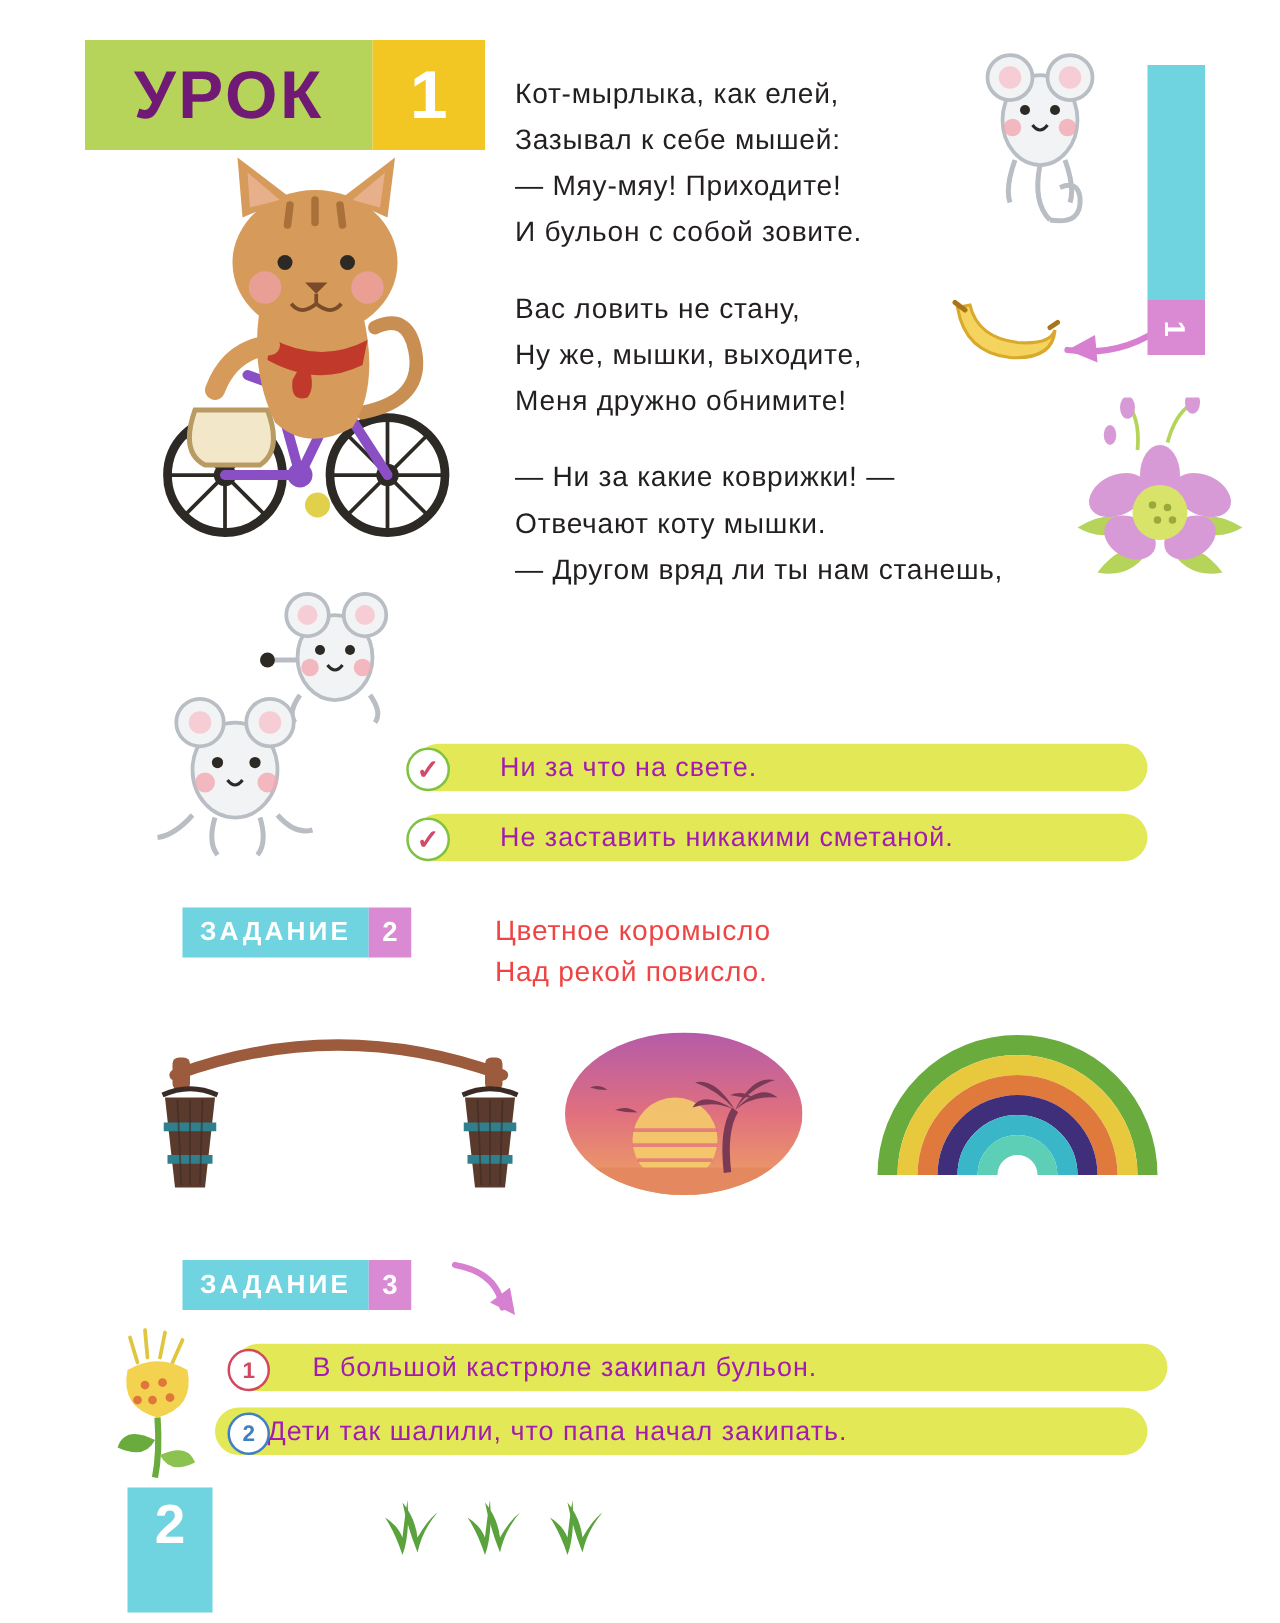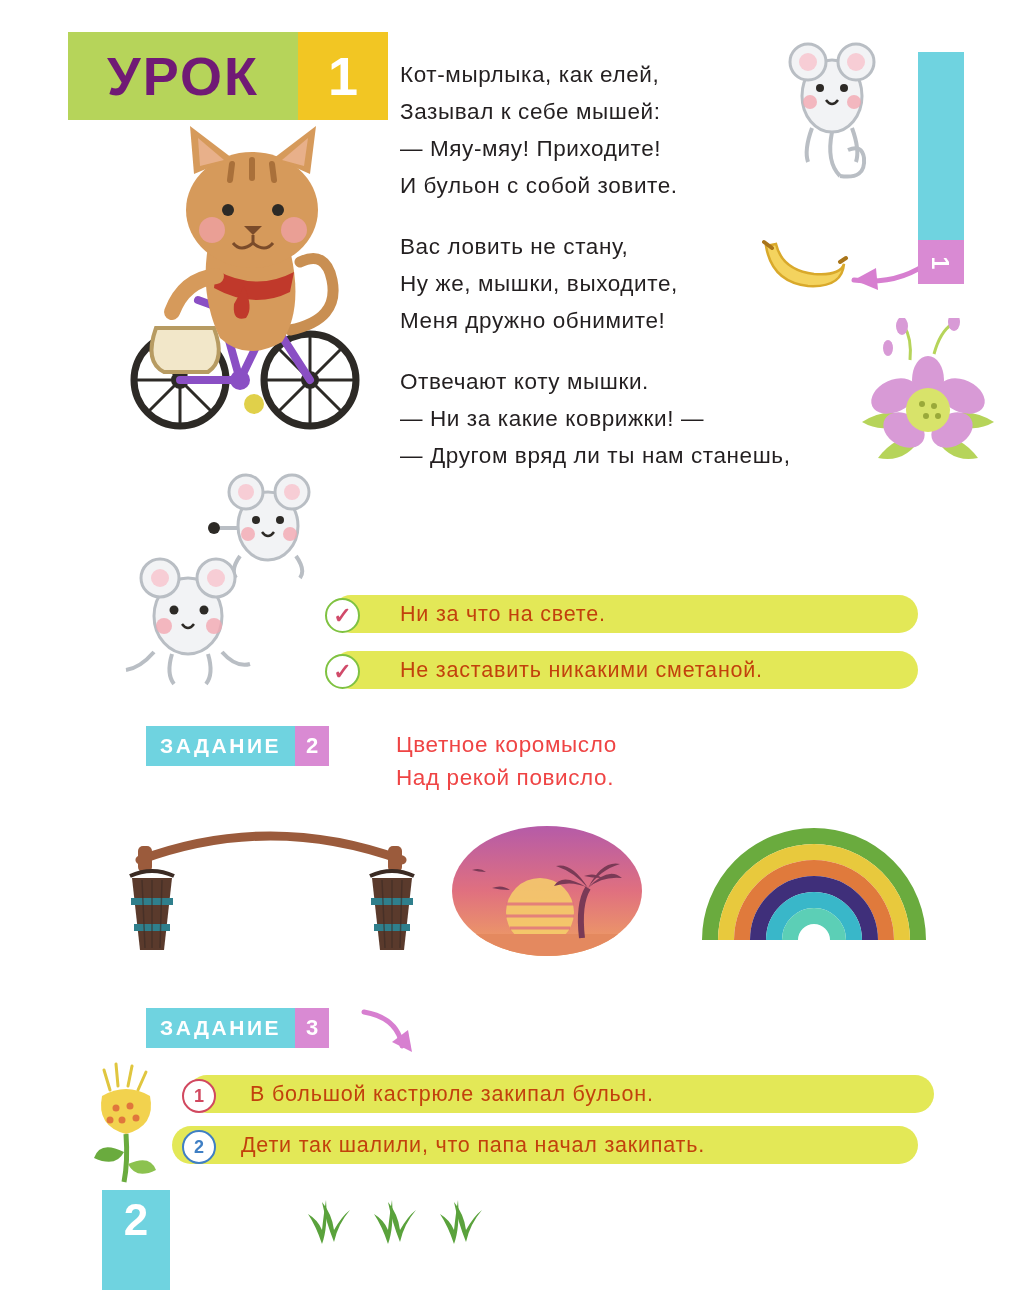--- a/index.html
+++ b/index.html
@@ -28,21 +28,21 @@
   }
   .lesson-num{
     font-size:54px;font-weight:bold;color:#ffffff;
   }
 
   
   .poem{
     position:absolute;left:396px;top:56px;width:470px;
     font-size:22.5px;line-height:37px;color:#231f20;letter-spacing:.6px;
   }
-  .poem .stanza{margin:0 0 24px 4px;}
+  .poem .stanza{margin:0 0 24px 16px;}
   .poem .line{white-space:nowrap;}
 
   
   .task1-vert{
     position:absolute;left:918px;top:52px;width:46px;height:232px;
   }
   .task1-vert .tv-top{
     position:absolute;left:0;top:0;width:46px;height:188px;background:#6fd3e0;
   }
   .task1-vert .tv-bot{
@@ -60,21 +60,21 @@
     color:#fff;font-weight:bold;font-size:23px;
     transform:rotate(90deg);transform-origin:22px 23px;
   }
 
   
   .answer-bar{
     position:absolute;height:38px;background:#e3e857;border-radius:19px;
     display:flex;align-items:center;
   }
   .answer-bar .atext{
-    font-size:21.5px;color:#c2410c;letter-spacing:.8px;padding-left:68px;white-space:nowrap;
+    font-size:21.5px;color:#a21caf;letter-spacing:.8px;padding-left:68px;white-space:nowrap;
   }
   .check-circle{
     position:absolute;width:31px;height:31px;border-radius:50%;
     border:2px solid #7fc241;background:#fff;
     display:flex;align-items:center;justify-content:center;
   }
   .check-circle span{color:#d14a6a;font-size:22px;font-weight:bold;line-height:1;}
 
   
   .task-badge{
@@ -184,22 +184,22 @@
     <div class="line">Зазывал к себе мышей:</div>
     <div class="line">—  Мяу-мяу! Приходите!</div>
     <div class="line">И бульон с собой зовите.</div>
   </div>
   <div class="stanza">
     <div class="line">Вас ловить не стану,</div>
     <div class="line">Ну же, мышки, выходите,</div>
     <div class="line">Меня дружно обнимите!</div>
   </div>
   <div class="stanza">
+    <div class="line">—  Ни за какие коврижки! —</div>
     <div class="line">Отвечают коту мышки.</div>
-    <div class="line">—  Ни за какие коврижки! —</div>
     <div class="line">—  Другом вряд ли ты нам станешь,</div>
   </div>
 </div>
 
 <svg style="position:absolute;left:782px;top:36px;" width="120" height="160" viewBox="0 0 120 160">
   <ellipse cx="50" cy="60" rx="30" ry="36" fill="#f2f3f5" stroke="#b9bec4" stroke-width="3"></ellipse>
   <circle cx="26" cy="26" r="18" fill="#f2f3f5" stroke="#b9bec4" stroke-width="3"></circle>
   <circle cx="74" cy="26" r="18" fill="#f2f3f5" stroke="#b9bec4" stroke-width="3"></circle>
   <circle cx="26" cy="26" r="9" fill="#f7cdd5"></circle>
   <circle cx="74" cy="26" r="9" fill="#f7cdd5"></circle>
@@ -410,21 +410,21 @@
 </svg>
 
 <div class="answer-bar" style="left:188px;top:1075px;width:746px;">
   <div class="atext" style="padding-left:62px;">В  большой   кастрюле  закипал  бульон.</div>
 </div>
 <div class="num-circle" style="left:182px;top:1079px;border:2px solid #d1485f;color:#d1485f;">
   <span>1</span>
 </div>
 
 <div class="answer-bar" style="left:172px;top:1126px;width:746px;">
-  <div class="atext" style="padding-left:69px;">Дети  так  шалили,  что  папа  начал  закипать.</div>
+  <div class="atext" style="padding-left:42px;">Дети  так  шалили,  что  папа  начал  закипать.</div>
 </div>
 <div class="num-circle" style="left:182px;top:1130px;border:2px solid #3f7fc4;color:#3f7fc4;">
   <span>2</span>
 </div>
 
 <svg style="position:absolute;left:84px;top:1060px;" width="86" height="130" viewBox="0 0 86 130">
   <g stroke="#e0c63f" stroke-width="3" stroke-linecap="round">
     <line x1="26" y1="30" x2="20" y2="10"></line>
       <line x1="34" y1="26" x2="32" y2="4"></line>
     <line x1="44" y1="26" x2="48" y2="6"></line>

